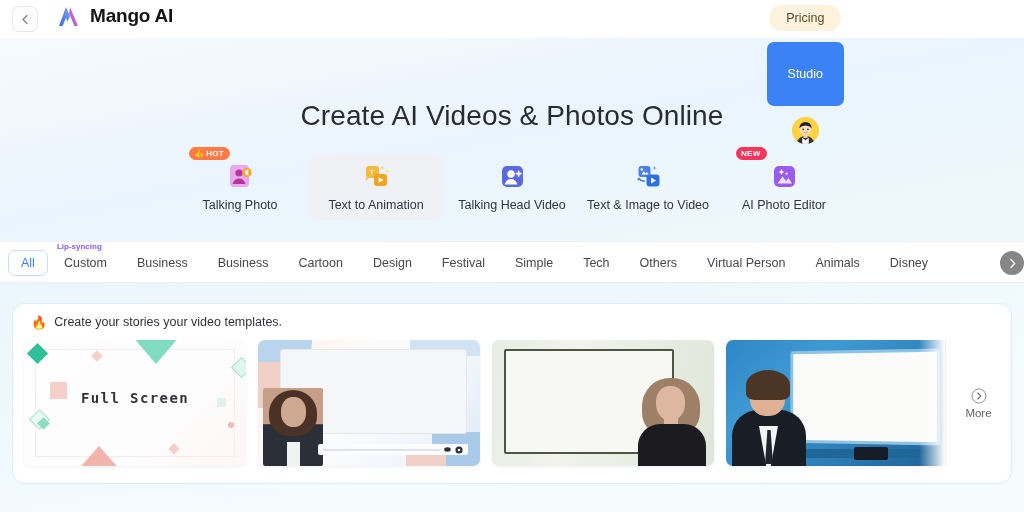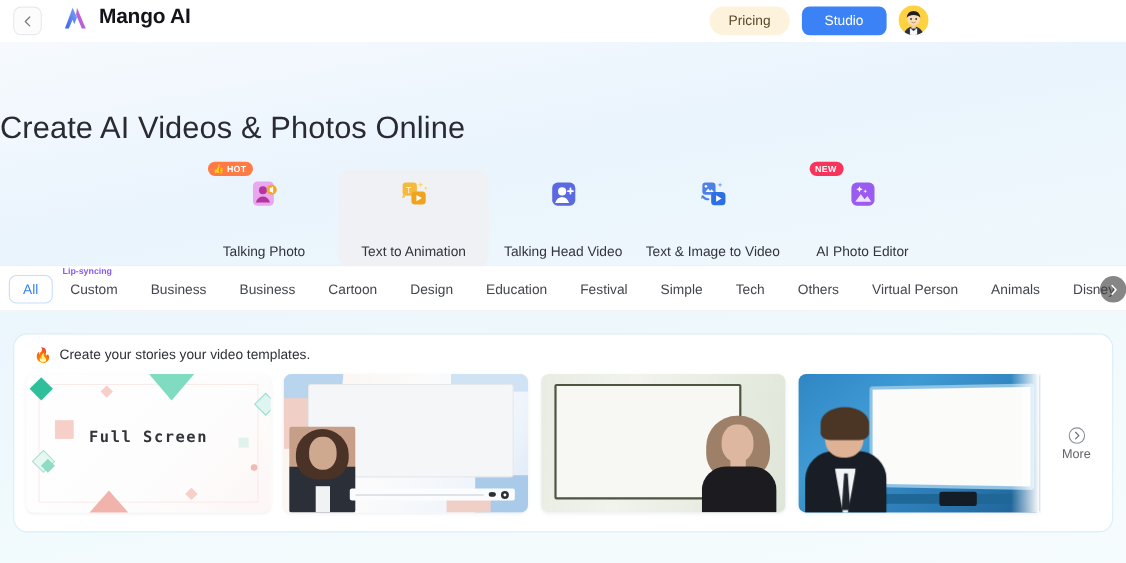--- a/index.html
+++ b/index.html
@@ -19,62 +19,62 @@
   .back-btn {
     position: absolute; left: 12px; top: 6px; width: 26px; height: 26px;
     border: 1px solid #e8e9ee; border-radius: 7px; background: #fcfcfd;
     display: flex; align-items: center; justify-content: center;
     cursor: pointer;
   }
   .brand { position: absolute; left: 57px; top: 5px; display: flex; align-items: center; gap: 7px; }
   .brand-name {
     font-size: 19px; font-weight: bold; color: #141418; letter-spacing: -0.2px;
   }
-  .hdr-right { position: absolute; right: 12px; top: 5px; display: flex; align-items: center; gap: 11px; }
+  .hdr-right { position: absolute; right: 12px; top: 5px; display: flex; align-items: center; gap: 11px; flex-direction: column; }
   .pricing-btn {
     background: #fdf2dc; color: #5a4a2c; font-size: 12.5px;
     padding: 6px 17px; border-radius: 15px; cursor: pointer; border: none;
     white-space: nowrap;
   }
   .studio-btn {
     background: #3b82f6; color: #ffffff; font-size: 12.5px;
-    padding: 6px 21px; border-radius: 7px; cursor: pointer; border: none;
+    padding: 25px 21px; border-radius: 7px; cursor: pointer; border: none;
     white-space: nowrap; font-weight: 500;
   }
   .avatar {
     width: 27px; height: 27px; border-radius: 50%; overflow: hidden;
     background: #ffd23f; cursor: pointer; position: relative;
   }
 
   
   .page-bg {
     position: absolute; top: 38px; left: 0; width: 1024px; height: 474px;
     background: linear-gradient(170deg, #f6fafe 0%, #eaf4fd 28%, #eef8fc 55%, #f3fbfd 78%, #f6fcfd 100%);
   }
 
   
   .headline {
     position: absolute; top: 100px; left: 0; width: 1024px;
-    text-align: left; font-size: 28px; color: #2a2a33; font-weight: 400;
+    text-align: center; font-size: 28px; color: #2a2a33; font-weight: 400;
     letter-spacing: 0.1px;
   }
 
   
   .feature-nav {
     position: absolute; top: 154px; left: 0; width: 1024px;
     display: flex; justify-content: center; align-items: flex-start; gap: 0px;
   }
   .feature {
     position: relative; width: 136px; padding: 9px 2px 8px;
     display: flex; flex-direction: column; align-items: center; gap: 8px;
     border-radius: 11px; cursor: pointer;
   }
   .feature.active { background: #f0f1f4; }
   .feature-icon { width: 27px; height: 27px; position: relative; }
-  .feature-label { font-size: 12.5px; color: #33353d; white-space: nowrap; margin-top: 24px; }
+  .feature-label { font-size: 12.5px; color: #33353d; white-space: nowrap; }
   .badge {
     position: absolute; top: -7px; left: 17px;
     font-size: 8px; font-weight: bold; color: #ffffff;
     padding: 2px 6px 2px 5px; border-radius: 8px; white-space: nowrap;
     display: flex; align-items: center; gap: 2px; letter-spacing: 0.3px;
   }
   .badge.hot { background: #ff7a45; }
   .badge.new { background: #f8335c; left: 20px; }
 
   
@@ -330,21 +330,20 @@
 
       <div class="tab">
         <span class="tab-badge">Lip-syncing</span>
         <span>Custom</span>
       </div>
 
       <div class="tab">Business</div>
       <div class="tab">Business</div>
       <div class="tab">Cartoon</div>
       <div class="tab">Design</div>
-      <div class="tab">Education</div>
       <div class="tab">Festival</div>
       <div class="tab">Simple</div>
       <div class="tab">Tech</div>
       <div class="tab">Others</div>
       <div class="tab">Virtual Person</div>
       <div class="tab">Animals</div>
       <div class="tab">Disney</div>
     </div>
 
     <div class="scroll-next">

